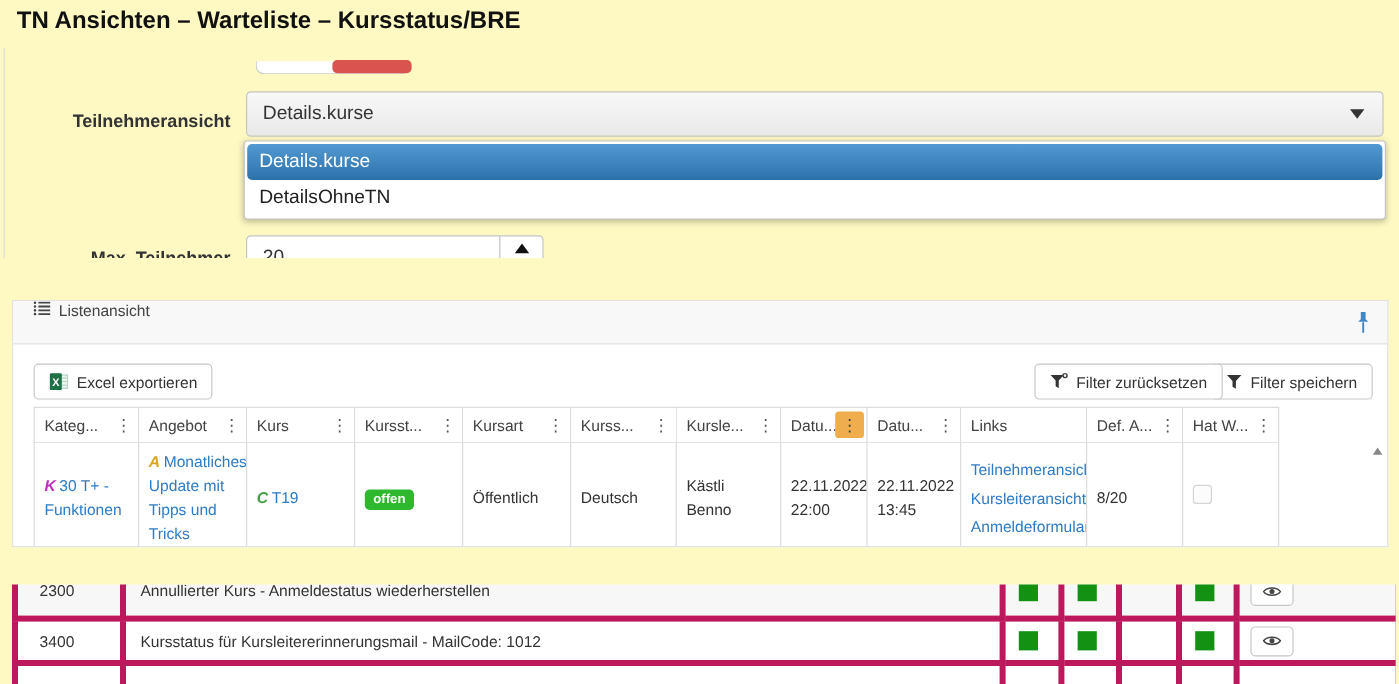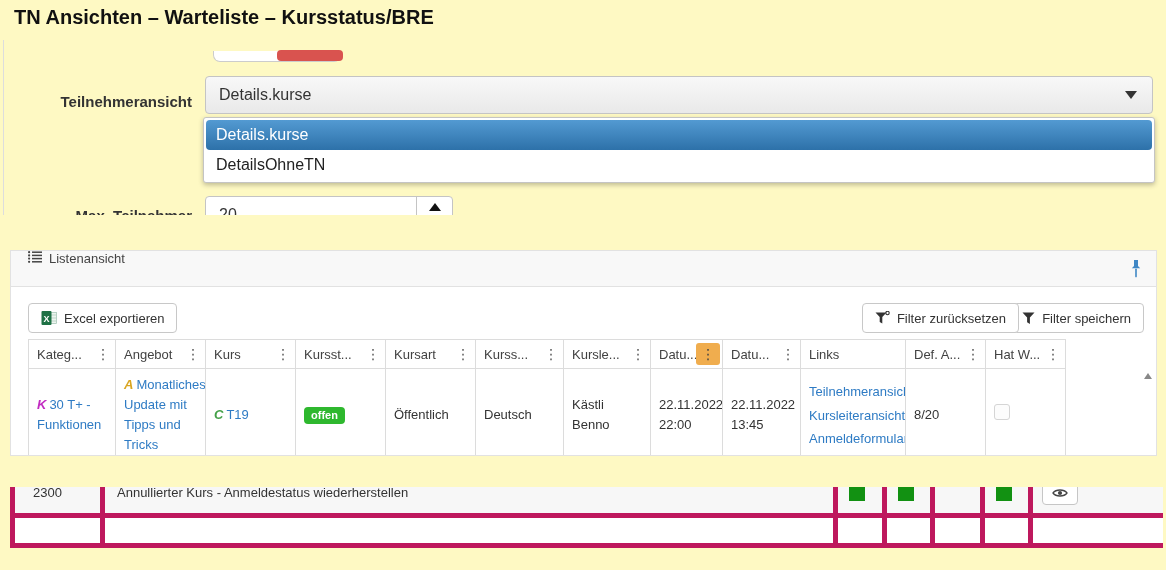--- a/index.html
+++ b/index.html
@@ -286,20 +286,44 @@
             </td>
           <td>
             <button class="eye-btn">
                 <svg width="16" height="10" viewBox="0 0 16 10">
                   <path d="M1 5 C4 1 12 1 15 5 C12 9 4 9 1 5 Z" fill="none" stroke="#444" stroke-width="1.3"></path>
                   <circle cx="8" cy="5" r="2.1" fill="#444"></circle>
                 </svg>
               </button>
           </td>
         </tr>
+        <tr class="b-r2">
+          <td class="id-cell">3400</td>
+          <td class="desc-cell">Kursstatus für Kursleitererinnerungsmail - MailCode: 1012</td>
+          <td>
+              <div class="flag"></div>
+            </td>
+          <td>
+              <div class="flag"></div>
+            </td>
+          <td>
+              <div class="flag" style="visibility: hidden;"></div>
+            </td>
+          <td>
+              <div class="flag"></div>
+            </td>
+          <td>
+            <button class="eye-btn">
+                <svg width="16" height="10" viewBox="0 0 16 10">
+                  <path d="M1 5 C4 1 12 1 15 5 C12 9 4 9 1 5 Z" fill="none" stroke="#444" stroke-width="1.3"></path>
+                  <circle cx="8" cy="5" r="2.1" fill="#444"></circle>
+                </svg>
+              </button>
+          </td>
+        </tr>
         <tr class="b-r3">
           <td></td>
             <td></td>
             <td></td>
             <td></td>
             <td></td>
             <td></td>
             <td></td>
         </tr>
       </tbody>

